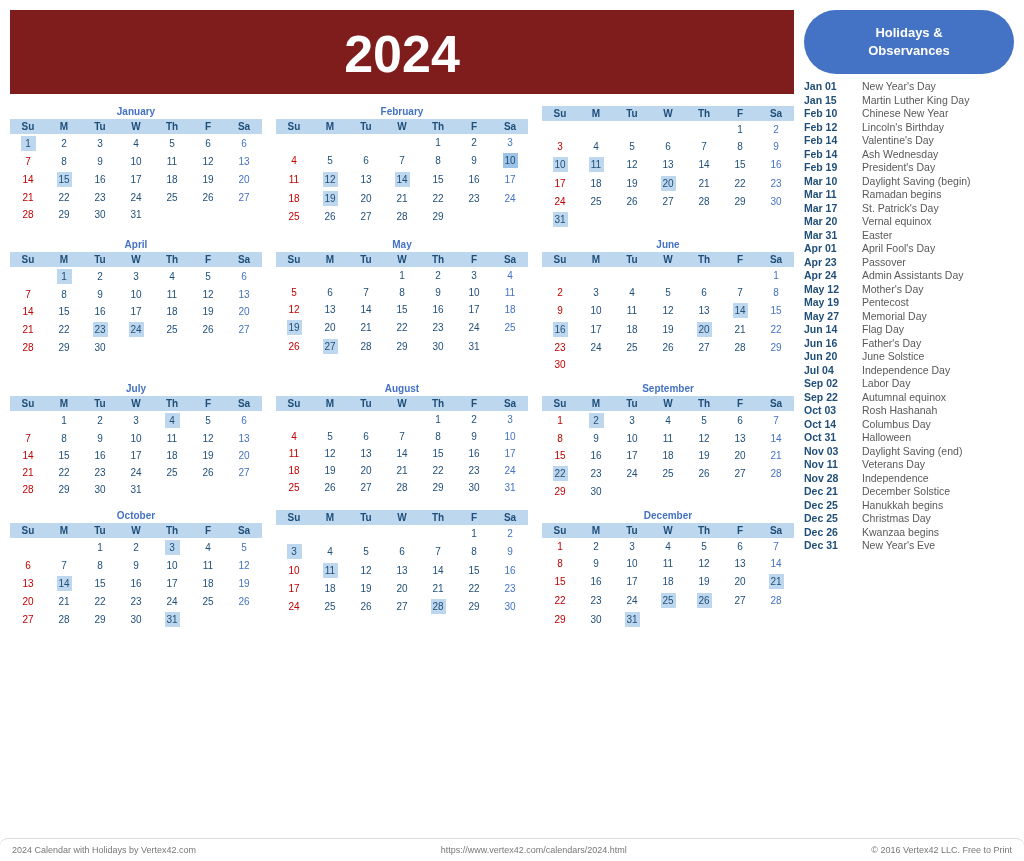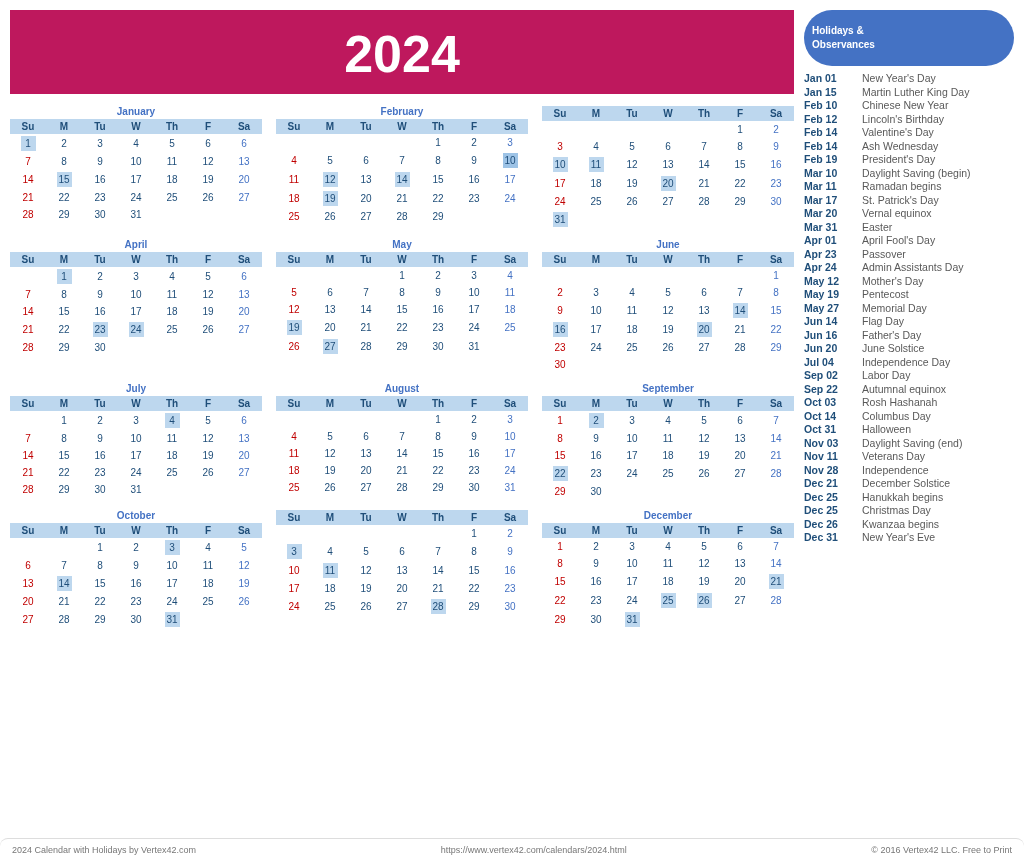--- a/index.html
+++ b/index.html
@@ -14,21 +14,21 @@
     .main-container {
       display: flex;
       flex: 1;
       padding: 10px;
       gap: 10px;
     }
     .calendar-section {
       flex: 1;
     }
     .year-header {
-      background: #be185d;
+      background: #7f1d1d;
       color: white;
       text-align: center;
       font-size: 52px;
       font-weight: bold;
       padding: 14px 0 10px 0;
       margin-bottom: 12px;
     }
     .months-grid {
       display: grid;
       grid-template-columns: repeat(3, 1fr);
@@ -66,21 +66,22 @@
     }
     .month-table td.sun { color: #C00000; }
     .month-table td.sat { color: #4472C4; }
     .sidebar {
       width: 210px;
       flex-shrink: 0;
     }
     .sidebar-header {
       background: #4472C4;
       color: white;
-      font-size: 10px;
+      text-align: center;
+      font-size: 13px;
       font-weight: bold;
       padding: 14px 8px;
       line-height: 1.4;
       margin-bottom: 6px;
       border-radius: 32px;
     }
     .holiday-list {
       font-size: 10.5px;
     }
     .holiday-item {

